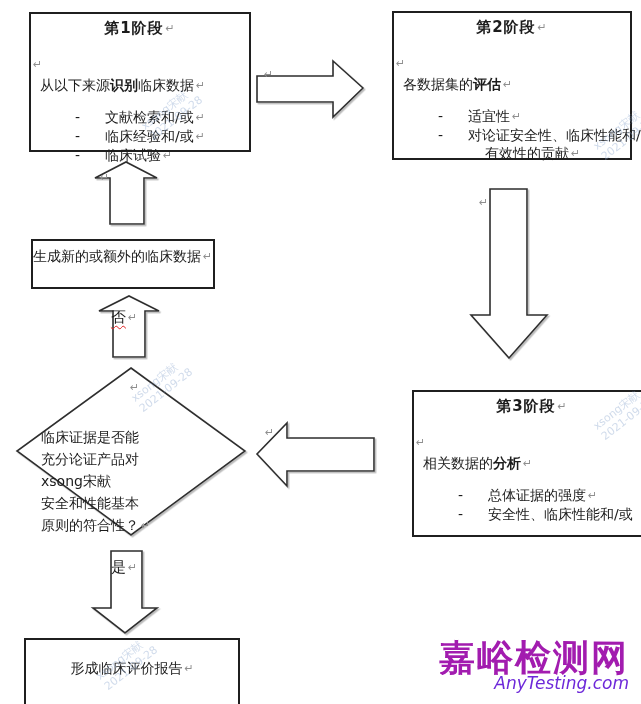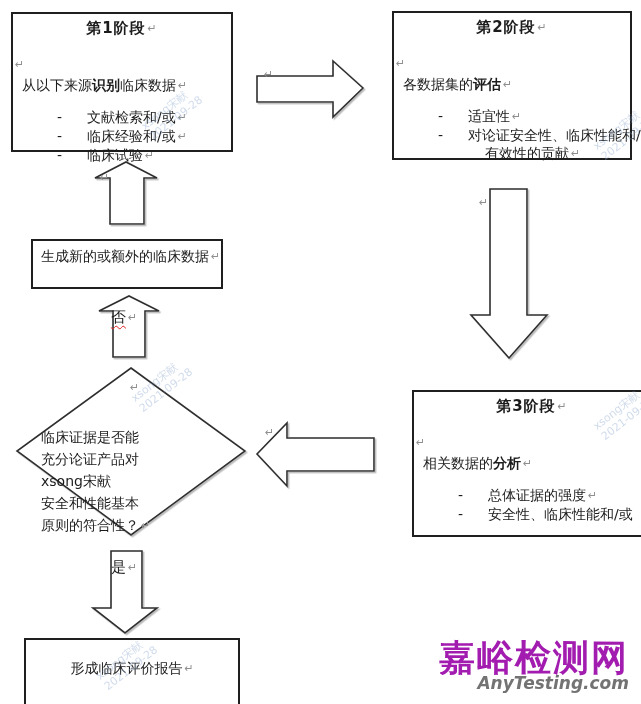--- a/index.html
+++ b/index.html
@@ -53,21 +53,21 @@
     position:absolute;z-index:5;color:rgba(138,164,205,0.40);
     font-size:11px;line-height:13px;transform:rotate(-38deg);
     white-space:nowrap;pointer-events:none;
   }
   .site-mark{position:absolute;z-index:1;right:12px;top:642px;text-align:right;}
   .site-cn{
     font-weight:bold;font-size:36px;letter-spacing:2px;color:#a21caf;
     line-height:32px;white-space:nowrap;
   }
   .site-en{
-    font-style:italic;font-weight:bold;font-size:17px;color:#737373;
+    font-style:italic;font-weight:normal;font-size:17px;color:#6d28d9;
     line-height:19px;white-space:nowrap;
   }
 </style>
 </head>
 <body>
 
 <div id="canvas">
 
   <svg class="shapes" width="641" height="704" viewBox="0 0 641 704">
     <defs>
@@ -84,21 +84,21 @@
 
     <polygon class="shape" filter="url(#ds)" points="113,357 113,311 99,311 129,296 159,311 145,311 145,357"></polygon>
 
     <polygon class="shape" filter="url(#ds)" points="110,224 110,178 95,178 126,162 157,178 144,178 144,224"></polygon>
 
     <polygon class="shape" filter="url(#ds)" points="111,551 142,551 142,608 157,608 125,633 93,608 111,608"></polygon>
 
     <polygon class="shape" filter="url(#ds)" points="131,368 245,451 131,535 17,451"></polygon>
   </svg>
 
-  <div class="stage-box" style="left:11px;top:12px;width:218px;height:136px;">
+  <div class="stage-box" style="left:29px;top:12px;width:218px;height:136px;">
     <div class="stage-title">
       <span>第1阶段</span><span class="crlf">↵</span>
     </div>
     <span class="floating-mark" style="left:2px;top:42px;">↵</span>
     <div class="intro">
       <span>从以下来源</span><span class="bold">识别</span><span>临床数据</span><span class="crlf">↵</span>
     </div>
     <div class="bullets">
       <div class="bullet-line">
         <span class="bullet-dash">-</span>
@@ -151,21 +151,21 @@
         <span class="bullet-dash">-</span>
         <span><span>总体证据的强度</span><span class="crlf">↵</span></span>
       </div>
       <div class="bullet-line">
         <span class="bullet-dash">-</span>
         <span>安全性、临床性能和/或</span>
       </div>
     </div>
   </div>
 
-  <div class="plain-box" style="left:31px;top:239px;width:180px;height:39px;padding-left:8px;padding-top:7px;">
+  <div class="plain-box" style="left:31px;top:239px;width:180px;height:39px;padding-left:0;padding-top:7px;">
     <span>生成新的或额外的临床数据</span><span class="crlf">↵</span>
   </div>
 
   <div class="plain-box" style="left:24px;top:638px;width:212px;height:54px;text-align:center;padding-top:20px;box-sizing:content-box;">
     <span>形成临床评价报告</span><span class="crlf">↵</span>
   </div>
 
   <div class="decision-text">
     <div>临床证据是否能</div>
     <div>充分论证产品对</div>

